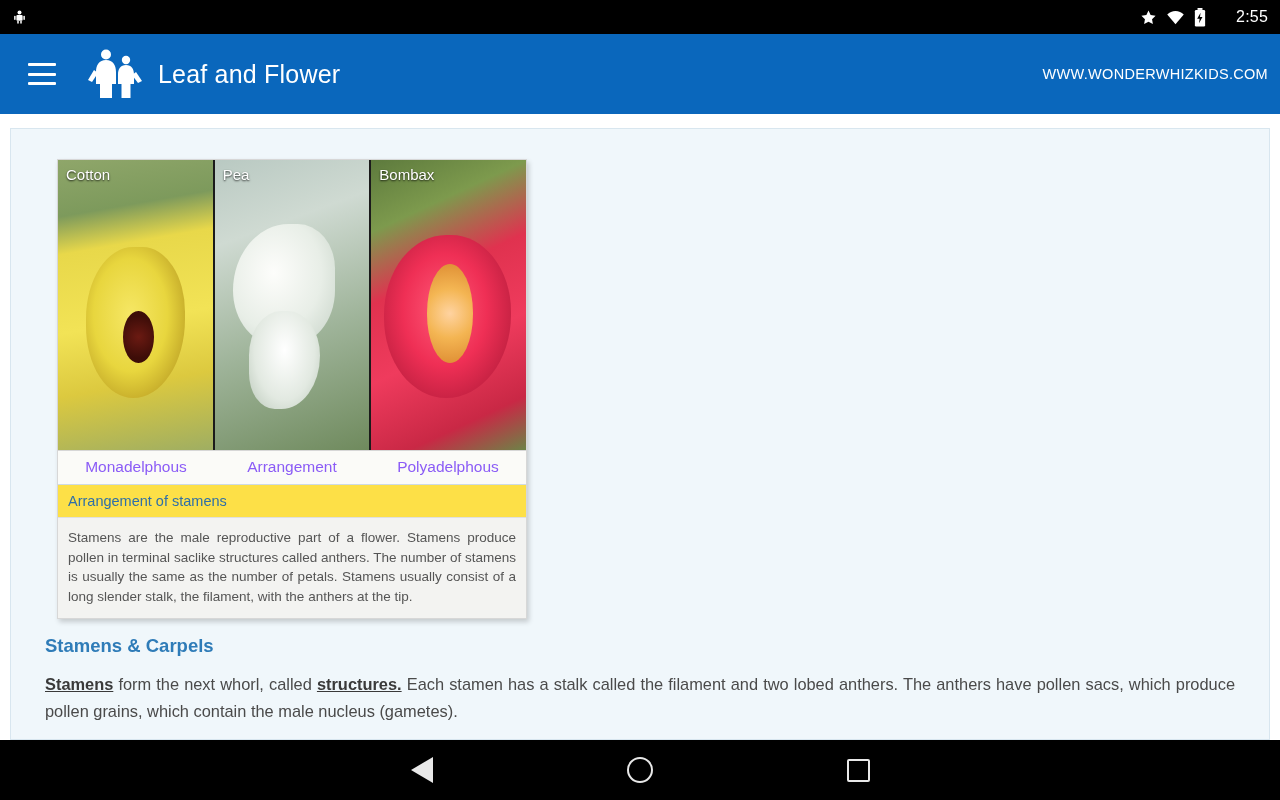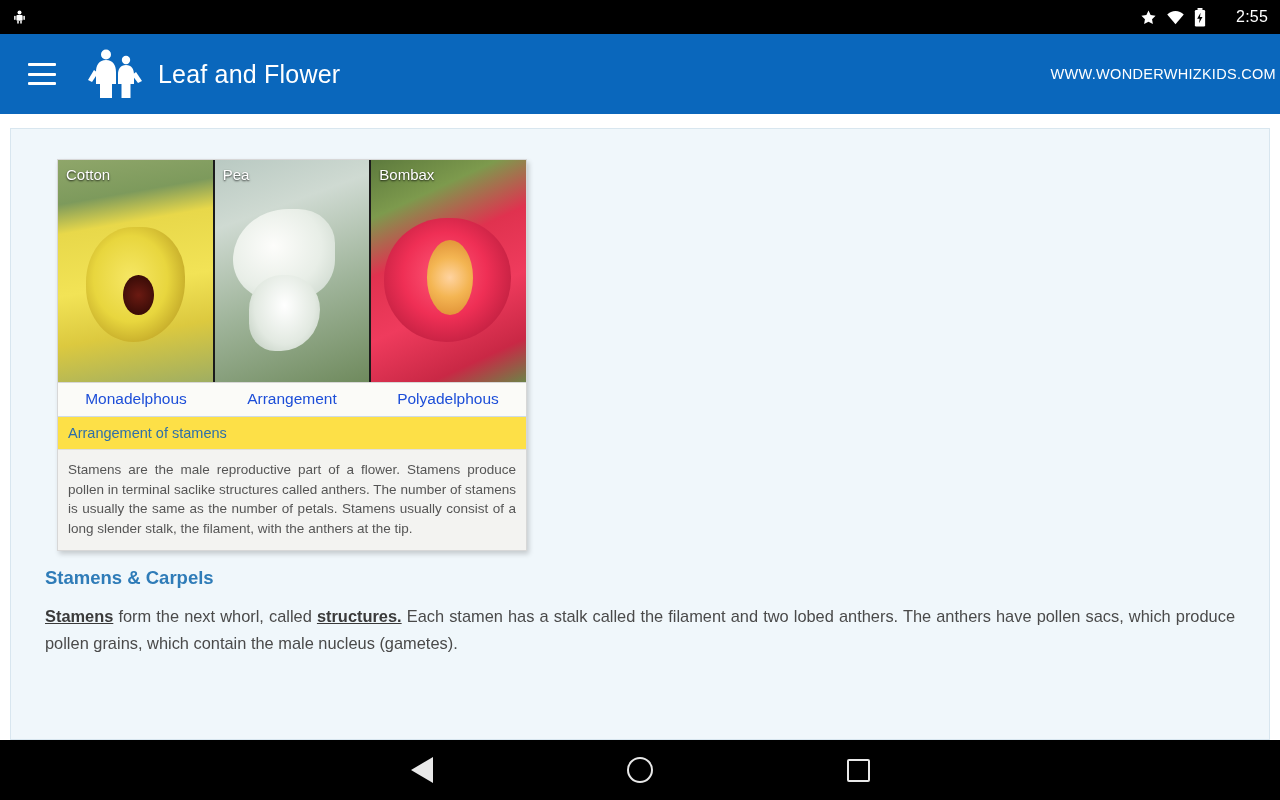--- a/index.html
+++ b/index.html
@@ -20,21 +20,21 @@
   .statusbar .left { display: flex; align-items: center; gap: 6px; }
   .statusbar .right { margin-left: auto; display: flex; align-items: center; gap: 9px; }
   .sb-icon { display: inline-flex; align-items: center; justify-content: center; }
   .clock { font-size: 16px; letter-spacing: .2px; margin-left: 21px; }
 
   
   .appbar {
     height: 80px; width: 100%;
     background: #0a67bc;
     display: flex; align-items: center;
-    padding: 0 4px 0 28px;
+    padding: 0 12px 0 28px;
     color: #fff;
   }
   .hamburger { width: 28px; height: 22px; display: flex; flex-direction: column; justify-content: space-between; cursor: pointer; }
   .hamburger span { display: block; height: 3px; background: #fff; border-radius: 1px; }
   .logo { margin-left: 30px; width: 58px; height: 56px; }
   .app-title { margin-left: 14px; font-size: 25px; font-weight: 400; letter-spacing: .2px; }
   .site-url { margin-left: auto; font-size: 14.5px; font-weight: normal; letter-spacing: .3px; }
 
   
   .page {
@@ -54,21 +54,21 @@
     align-content: flex-start;
   }
   .figure {
     width: 470px;
     float: left;
     margin: 12px 36px 6px 12px;
     border: 1px solid #d7d7d7;
     background: #f7f7f5;
     box-shadow: 2px 3px 5px rgba(0,0,0,.18);
   }
-  .fig-images { display: flex; height: 222px; background: #111; }
+  .fig-images { display: flex; height: 290px; background: #111; }
   .fig-pane { position: relative; flex: 1; overflow: hidden; border-right: 2px solid #1b1b1b; }
   .fig-pane:last-child { border-right: none; }
   .fig-pane .pane-label {
     position: absolute; top: 6px; left: 8px;
     color: #fff; font-size: 15px; z-index: 3;
     text-shadow: 0 1px 2px rgba(0,0,0,.8);
   }
   
   .pane-cotton { background: linear-gradient(170deg,#8fa66a 0%, #7d9a5c 18%, #e8d84a 30%, #f2e356 55%, #dcc93f 75%, #9fae62 100%); }
   .pane-cotton::before {
@@ -105,21 +105,21 @@
     background: radial-gradient(circle, #ffe9a8 0%, #f3c94f 45%, #d99a2a 100%);
     border-radius: 50%;
     opacity: .85;
   }
   .fig-captions {
     display: flex; background: #fbfbf8;
     border-top: 1px solid #d7d7d7;
   }
   .fig-captions div {
     flex: 1; text-align: center;
-    font-size: 15.5px; color: #1d4ed8;
+    font-size: 15.5px; color: #8b5cf6;
     padding: 7px 0 8px 0;
   }
   .fig-title {
     background: #fde047; color: #2f6fa8;
     font-size: 14.5px; padding: 8px 10px;
     border-top: 1px solid #cddbe6;
   }
   .fig-desc {
     font-size: 13.5px; color: #555; line-height: 1.45;
     padding: 10px 10px 12px 10px;

